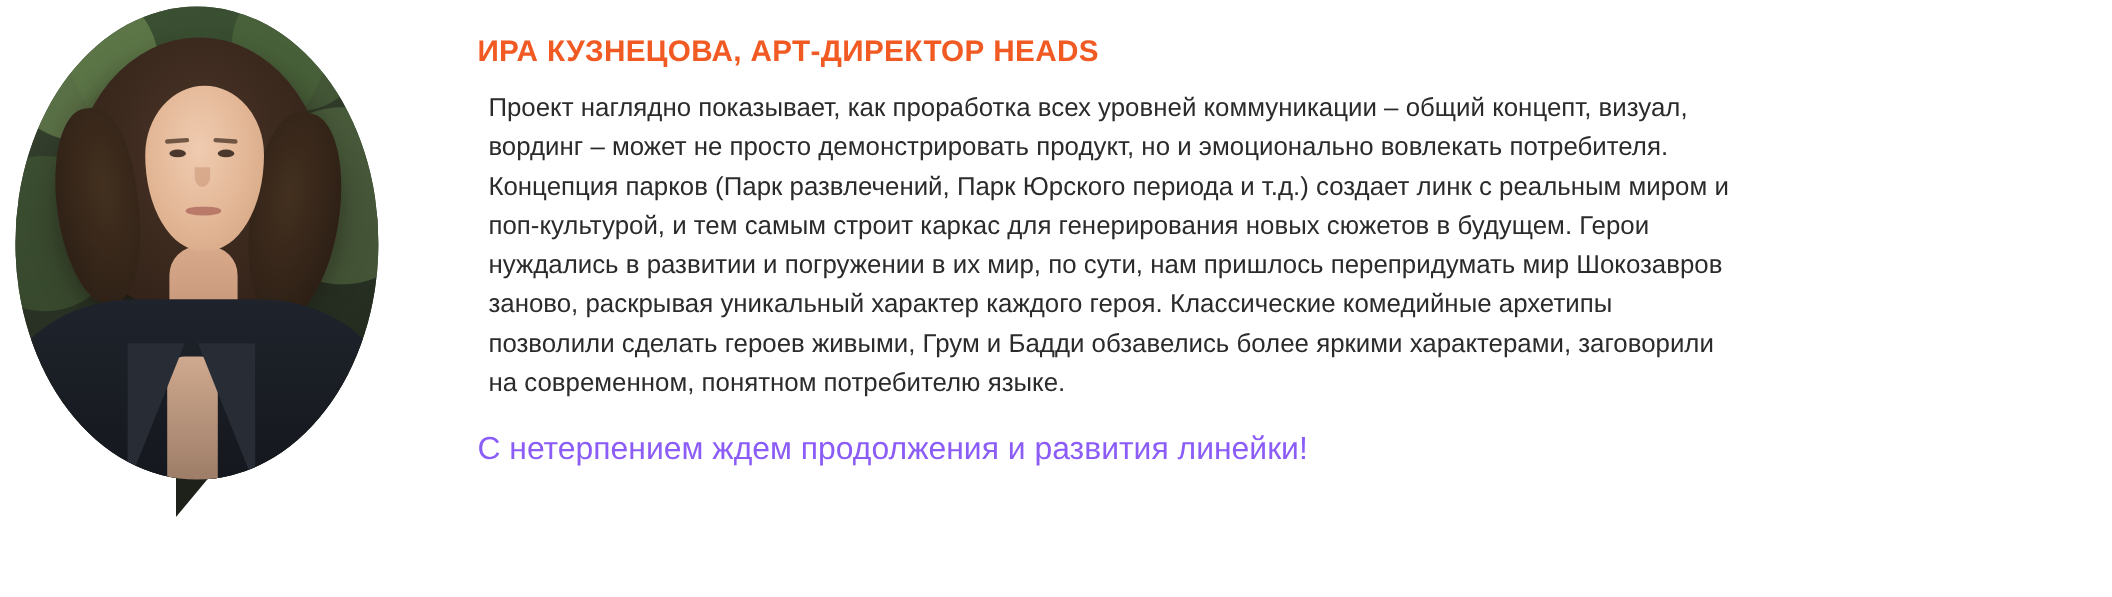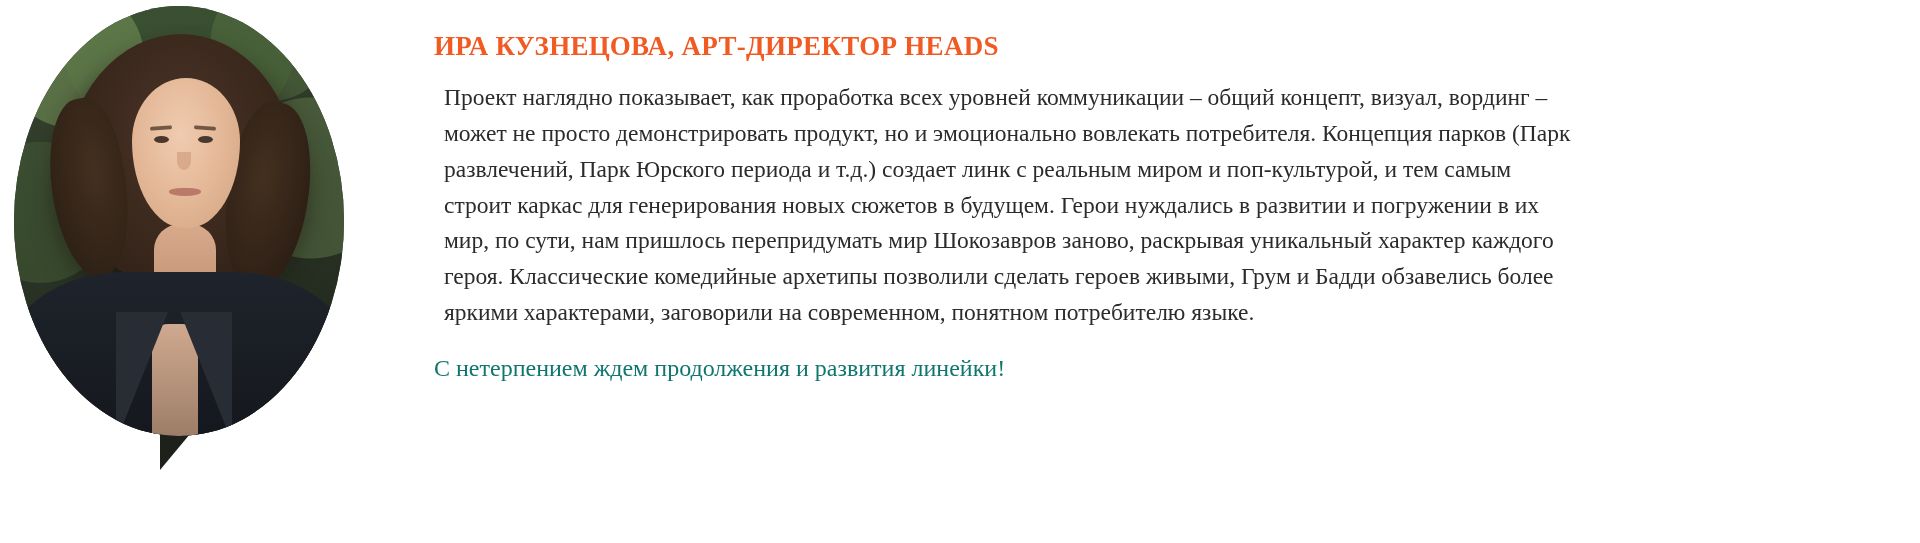--- a/index.html
+++ b/index.html
@@ -189,40 +189,39 @@
     border-width: 0 0 72px 60px;
     border-color: transparent transparent transparent #1d2119;
   }
 
   
   .text-col {
     flex: 1 1 auto;
     padding-top: 30px;
     padding-left: 80px;
     padding-right: 50px;
-    font-family: Liberation Serif, serif;
   }
   .quote-title {
     color: #f15a22;
     font-size: 27px;
     font-weight: bold;
     letter-spacing: 0.3px;
     margin: 0 0 18px 0;
     line-height: 1.2;
   }
   .quote-body {
     color: #2b2b2b;
     font-size: 23.5px;
     line-height: 1.52;
     margin: 0 0 20px 10px;
     max-width: 1130px;
   }
   .quote-closing {
-    color: #0f766e;
-    font-size: 24px;
+    color: #8b5cf6;
+    font-size: 29px;
     line-height: 1.52;
     margin: 0;
   }
 </style>
 </head>
 <body>
 
 <div class="testimonial">
 
   <div class="portrait-wrap">

